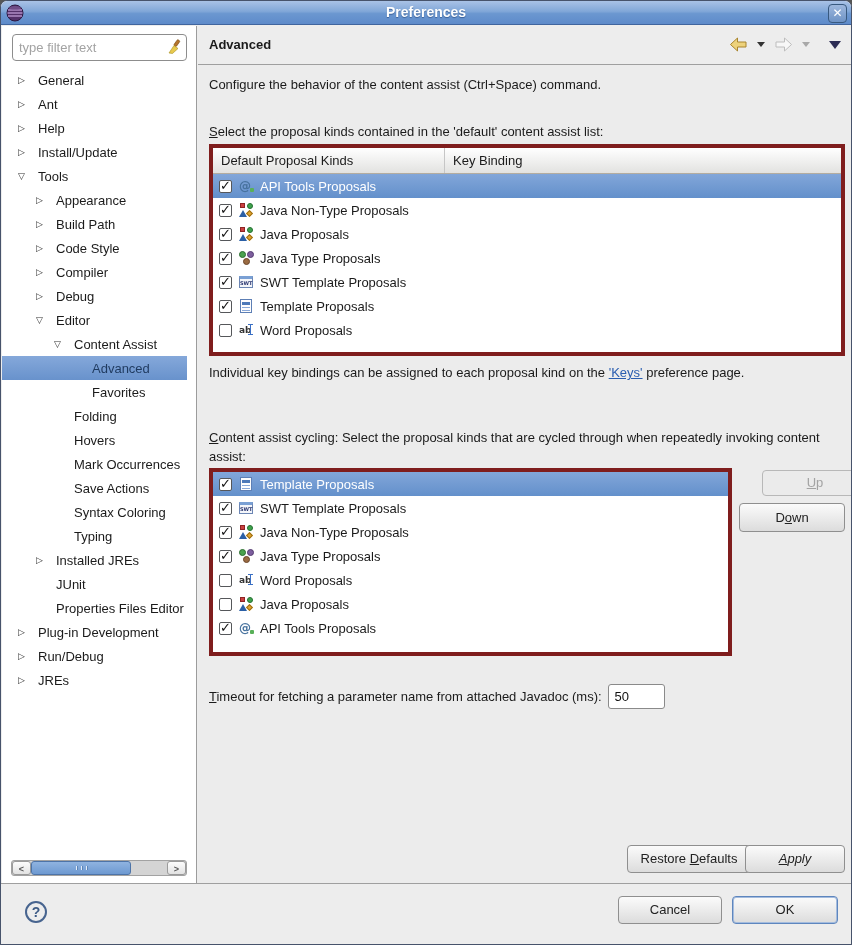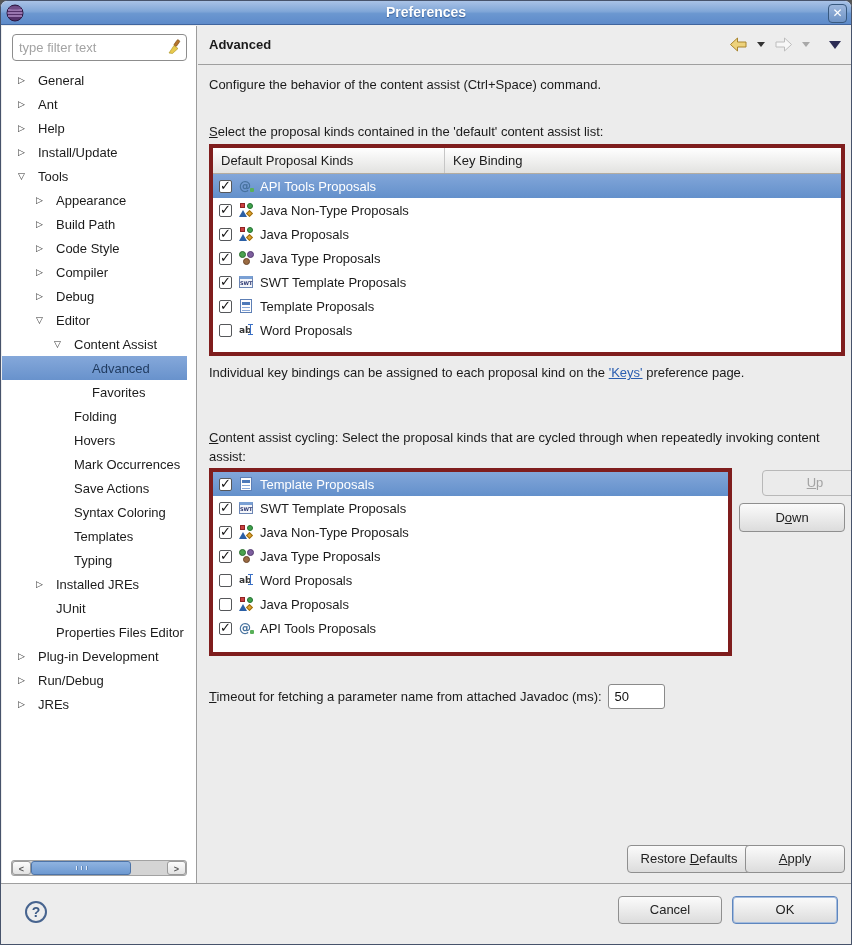--- a/index.html
+++ b/index.html
@@ -103,21 +103,21 @@
   .wcur{position:absolute;right:1px;top:1px;width:5px;height:11px;border-top:1px solid #3a6fc4;border-bottom:1px solid #3a6fc4;}
   .wcur::after{content:"";position:absolute;left:2px;top:0;bottom:0;width:1px;background:#3a6fc4;}
 
   
   .btn{display:inline-block;background:linear-gradient(#fbfbfb,#dcdcdc);border:1px solid #8f8f8f;
     border-radius:4px;font-size:13px;color:#222;text-align:center;cursor:default;}
   .btn.dis{background:#ebebeb;border-color:#b8b8b8;color:#a3a3a3;}
   .upbtn{position:absolute;left:541px;top:444px;width:106px;height:26px;line-height:24px;margin-left:23px;}
   .downbtn{position:absolute;left:541px;top:477px;width:106px;height:29px;line-height:27px;}
   .restorebtn{position:absolute;left:429px;top:819px;width:124px;height:28px;line-height:26px;}
-  .applybtn{position:absolute;left:547px;top:819px;width:100px;height:28px;line-height:26px;}
+  .applybtn{position:absolute;left:547px;top:819px;width:100px;height:28px;line-height:26px;font-style:italic;}
 
   .timeoutrow{position:absolute;left:11px;top:658px;display:flex;align-items:center;}
   .timeoutrow input{width:57px;height:25px;margin-left:6px;border:1px solid #8a8a8a;border-radius:3px;
     background:#fff;font:13px "Liberation Sans","DejaVu Sans",sans-serif;color:#111;padding:0 0 0 6px;}
 
   
   .bottombar{position:absolute;left:0;right:0;bottom:0;height:61px;background:#ededed;border-top:1px solid #9f9f9f;}
   .helpbtn{position:absolute;left:24px;top:17px;width:22px;height:22px;border-radius:50%;
     border:2px solid #47648f;color:#3c5a85;font-weight:bold;font-size:14px;line-height:19px;text-align:center;}
   .cancelbtn{position:absolute;left:617px;top:12px;width:104px;height:28px;line-height:26px;}
@@ -220,24 +220,20 @@
           <span class="tarrow"></span>
           <span class="tlabel">Mark Occurrences</span>
         </div>
         <div class="trow" style="padding-left: 50px;">
           <span class="tarrow"></span>
           <span class="tlabel">Save Actions</span>
         </div>
         <div class="trow" style="padding-left: 50px;">
           <span class="tarrow"></span>
           <span class="tlabel">Syntax Coloring</span>
-        </div>
-        <div class="trow" style="padding-left: 50px;">
-          <span class="tarrow"></span>
-          <span class="tlabel">Templates</span>
         </div>
         <div class="trow" style="padding-left: 50px;">
           <span class="tarrow"></span>
           <span class="tlabel">Typing</span>
         </div>
         <div class="trow" style="padding-left: 32px;">
           <span class="tarrow">▷</span>
           <span class="tlabel">Installed JREs</span>
         </div>
         <div class="trow" style="padding-left: 32px;">

